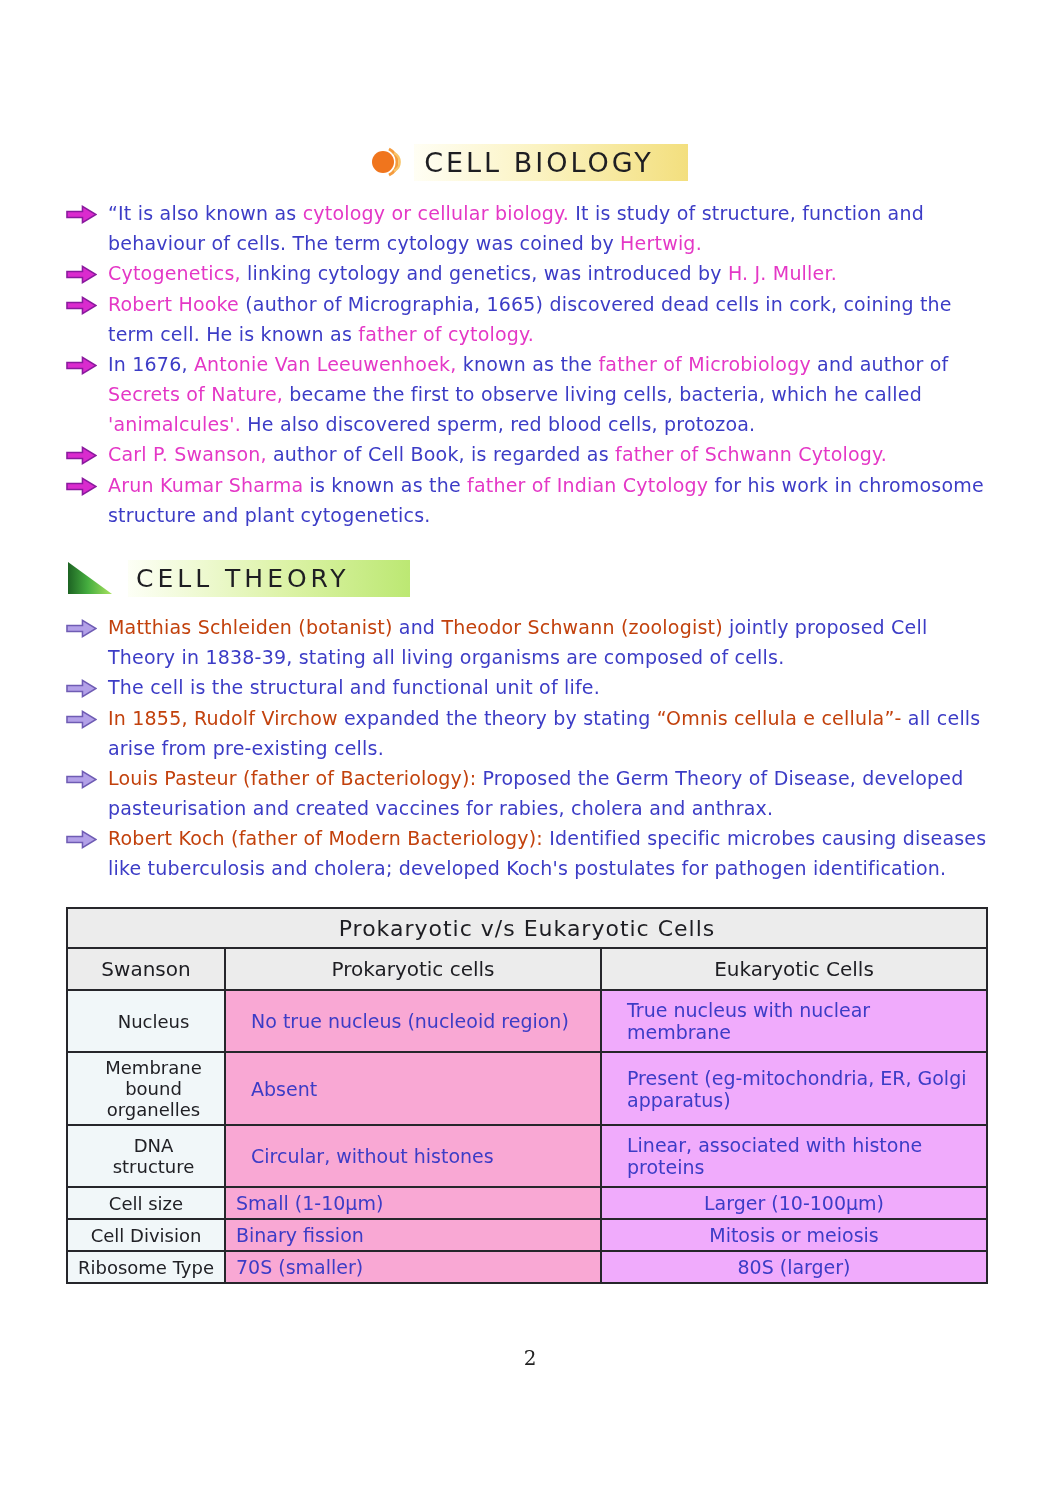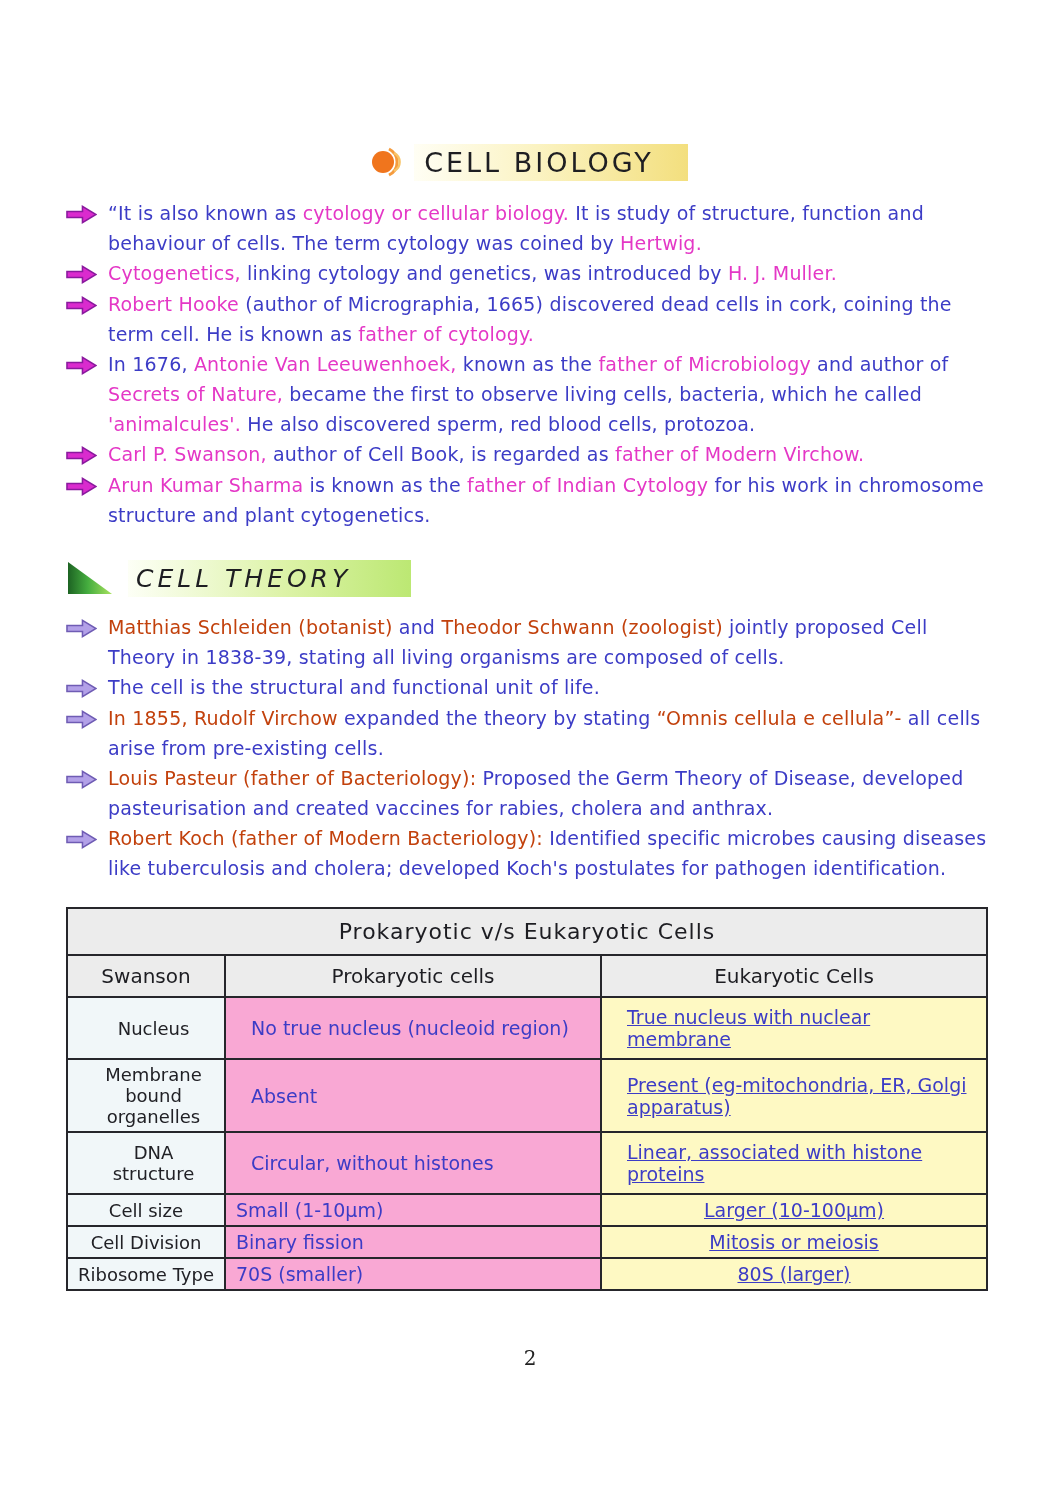--- a/index.html
+++ b/index.html
@@ -22,21 +22,21 @@
   .doc-title-text {
     font-size:27px; letter-spacing:3px; color:#1e1e22;
     background:linear-gradient(90deg, #fffef4 0%, #fbf3c2 45%, #f3df7e 100%);
     padding:3px 34px 3px 10px;
     white-space:nowrap;
   }
 
   
   .sec-header {
     display:flex; align-items:center; gap:14px;
-    width:fit-content; margin:26px 0 12px 0;font-style:italic;
+    width:fit-content; margin:26px 0 12px 0;
   }
   .sec-header-text {
     font-size:25px; letter-spacing:4px; color:#1e1e22;
     background:linear-gradient(90deg, #fdfff6 0%, #ddf3a8 55%, #bce873 100%);
     padding:4px 60px 4px 8px;
     white-space:nowrap;
   }
 
   
   .bullets { display:flex; flex-direction:column; }
@@ -51,29 +51,29 @@
 
   
   .cmp-table {
     border-collapse:collapse; margin-top:24px;
     width:920px; table-layout:fixed;
     font-size:19px;
   }
   .cmp-table th, .cmp-table td { border:2px solid #26262b; padding:4px 10px; }
   .cmp-table .t-title {
     background:#ececec; color:#1d1d22; text-align:center;
-    font-size:22px; letter-spacing:1px; height:47px; font-weight:normal;
+    font-size:22px; letter-spacing:1px; height:40px; font-weight:normal;
   }
   .cmp-table .t-head th {
     background:#ececec; color:#1d1d22; text-align:center;
     font-weight:normal; font-size:20px; height:42px;
   }
   .col-feature { background:#f1f7f9; color:#212126; text-align:center; font-size:18px; }
   .col-prok    { background:#f9a8d4; color:#3c3cc6; }
-  .col-euk     { background:#fef9c3; color:#3c3cc6; text-align:center;text-decoration:underline; }
+  .col-euk     { background:#f0abfc; color:#3c3cc6; text-align:center; }
   .col-euk.left{ text-align:left; }
   .row-tall td { height:62px;padding-left:25px; }
   .row-short td{ height:18px; }
 
   
   .page-num {
     position:absolute; left:0; right:0; bottom:130px;
     text-align:center; font-family:"DejaVu Serif", serif;
     font-size:20px; color:#222;
   }
@@ -117,21 +117,21 @@
         <div class="bullet">
           <span class="arrow"><svg width="31" height="21" viewBox="0 0 32 21">
               <polygon points="1,7.5 17,7.5 17,2 31,10.5 17,19 17,13.5 1,13.5" fill="#da2bce" stroke="#8a1a9e" stroke-width="1.6"></polygon>
             </svg></span>
           <span class="btext"><span class="ink-blue">In 1676, </span><span class="ink-magenta">Antonie Van Leeuwenhoek,</span><span class="ink-blue"> known as the </span><span class="ink-magenta">father of Microbiology</span><span class="ink-blue"> and author of </span><span class="ink-magenta">Secrets of Nature,</span><span class="ink-blue"> became the first to observe living cells, bacteria, which he called </span><span class="ink-magenta">'animalcules'.</span><span class="ink-blue"> He also discovered sperm, red blood cells, protozoa.</span></span>
         </div>
         <div class="bullet">
           <span class="arrow"><svg width="31" height="21" viewBox="0 0 32 21">
               <polygon points="1,7.5 17,7.5 17,2 31,10.5 17,19 17,13.5 1,13.5" fill="#da2bce" stroke="#8a1a9e" stroke-width="1.6"></polygon>
             </svg></span>
-          <span class="btext"><span class="ink-magenta">Carl P. Swanson,</span><span class="ink-blue"> author of Cell Book, is regarded as </span><span class="ink-magenta">father of Modern Virchow.</span></span>
+          <span class="btext"><span class="ink-magenta">Carl P. Swanson,</span><span class="ink-blue"> author of Cell Book, is regarded as </span><span class="ink-magenta">father of Schwann Cytology.</span></span>
         </div>
         <div class="bullet">
           <span class="arrow"><svg width="31" height="21" viewBox="0 0 32 21">
               <polygon points="1,7.5 17,7.5 17,2 31,10.5 17,19 17,13.5 1,13.5" fill="#da2bce" stroke="#8a1a9e" stroke-width="1.6"></polygon>
             </svg></span>
           <span class="btext"><span class="ink-magenta">Arun Kumar Sharma</span><span class="ink-blue"> is known as the </span><span class="ink-magenta">father of Indian Cytology</span><span class="ink-blue"> for his work in chromosome structure and plant cytogenetics.</span></span>
         </div>
       </div>
 
     <div class="sec-header">

